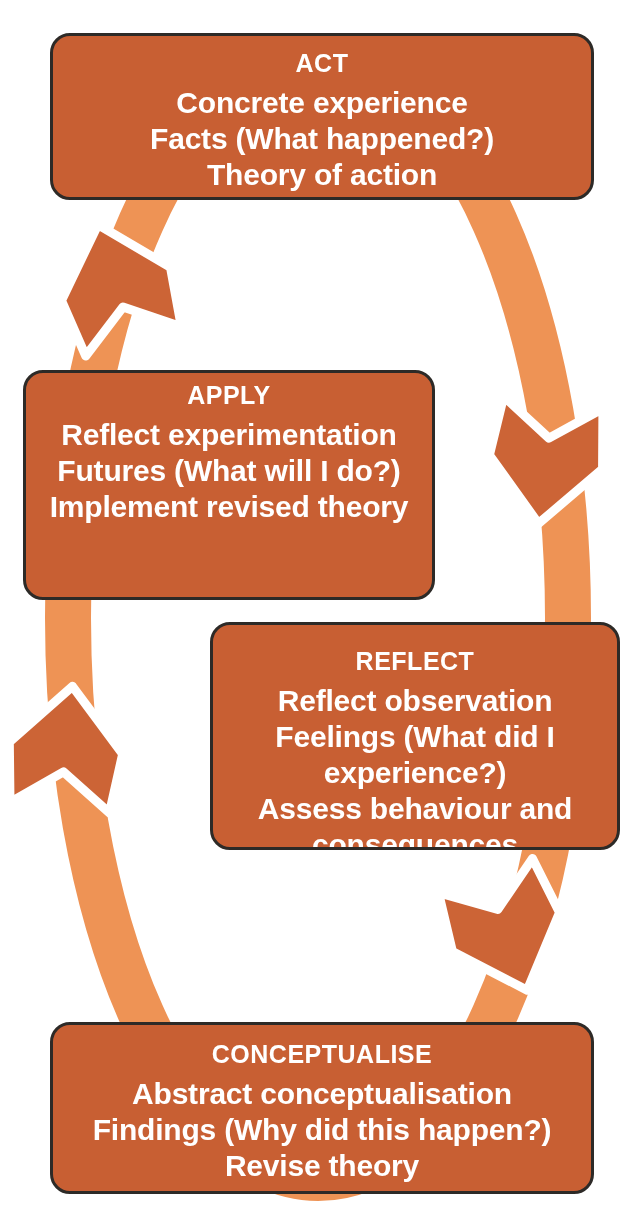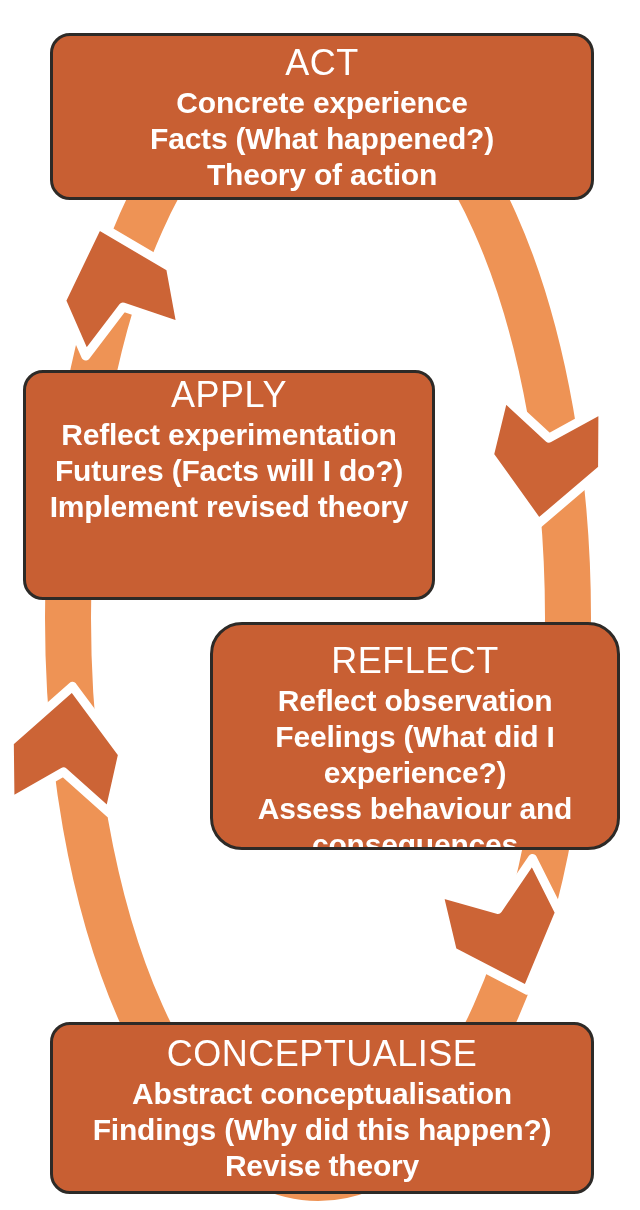--- a/index.html
+++ b/index.html
@@ -36,25 +36,25 @@
     border-radius: 20px;
     color: #ffffff;
     text-align: center;
     display: flex;
     flex-direction: column;
     align-items: center;
     overflow: hidden;
   }
   .box-act           { left: 50px;  top: 33px;   width: 544px; height: 167px; justify-content: center; }
   .box-apply         { left: 23px;  top: 370px;  width: 412px; height: 230px; }
-  .box-reflect       { left: 210px; top: 622px;  width: 410px; height: 228px; padding-top: 14px; border-radius: 32px; }
+  .box-reflect       { left: 210px; top: 622px;  width: 410px; height: 228px; padding-top: 14px; }
   .box-conceptualise { left: 50px;  top: 1022px; width: 544px; height: 172px; justify-content: center; }
   .box-title {
-    font-size: 36px;
-    font-weight: normal;
+    font-size: 25px;
+    font-weight: bold;
     line-height: 44px;
     letter-spacing: 0.5px;
   }
   .box-line {
     font-size: 30px;
     font-weight: bold;
     line-height: 36px;
     letter-spacing: -0.2px;
     padding: 0 8px;
   }
@@ -80,21 +80,21 @@
   <div class="box box-act">
     <div class="box-title">ACT</div>
     <div class="box-line">Concrete experience</div>
     <div class="box-line">Facts (What happened?)</div>
     <div class="box-line">Theory of action</div>
   </div>
 
   <div class="box box-apply">
     <div class="box-title">APPLY</div>
     <div class="box-line">Reflect experimentation</div>
-    <div class="box-line">Futures (Facts will I do?)</div>
+    <div class="box-line">Futures (What will I do?)</div>
     <div class="box-line">Implement revised theory</div>
   </div>
 
   <div class="box box-reflect">
     <div class="box-title">REFLECT</div>
     <div class="box-line">Reflect observation</div>
     <div class="box-line">Feelings (What did I experience?)</div>
     <div class="box-line">Assess behaviour and consequences</div>
   </div>
 

